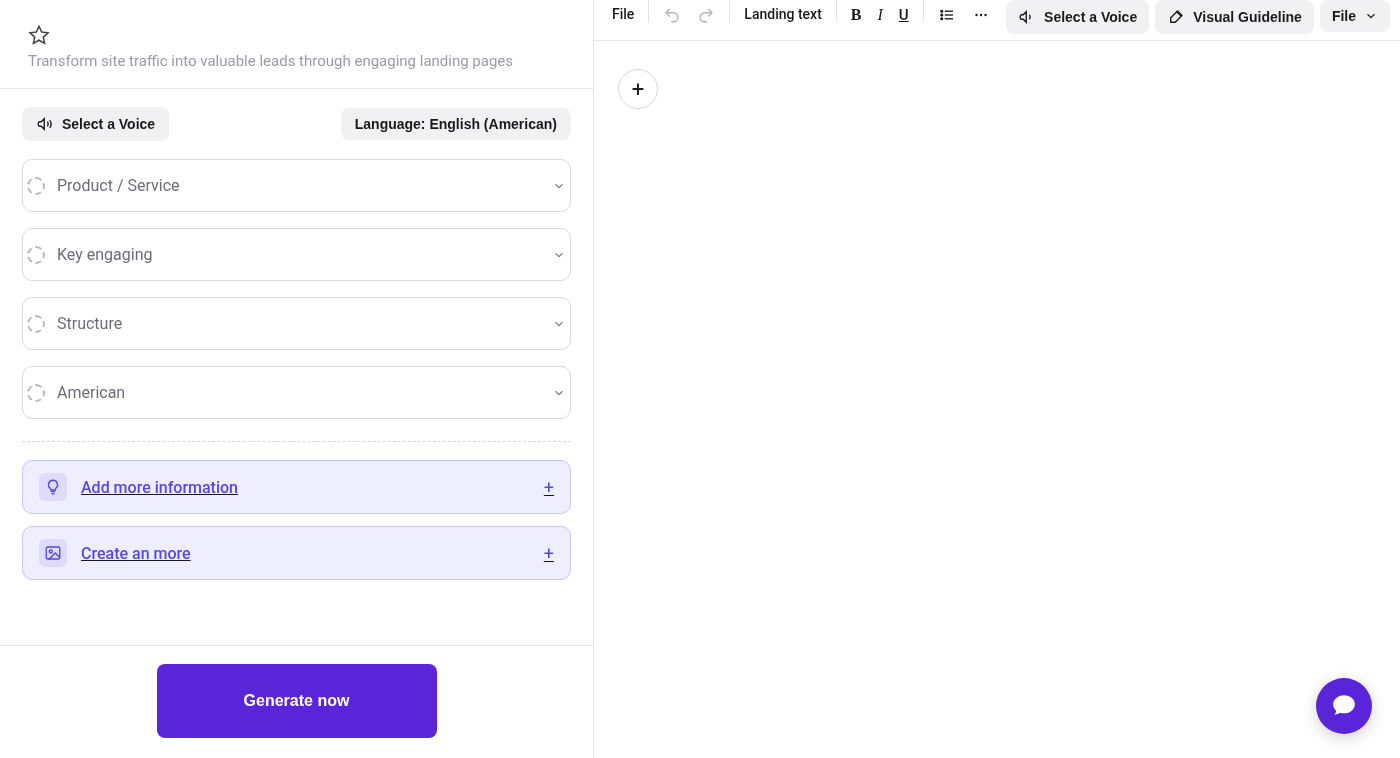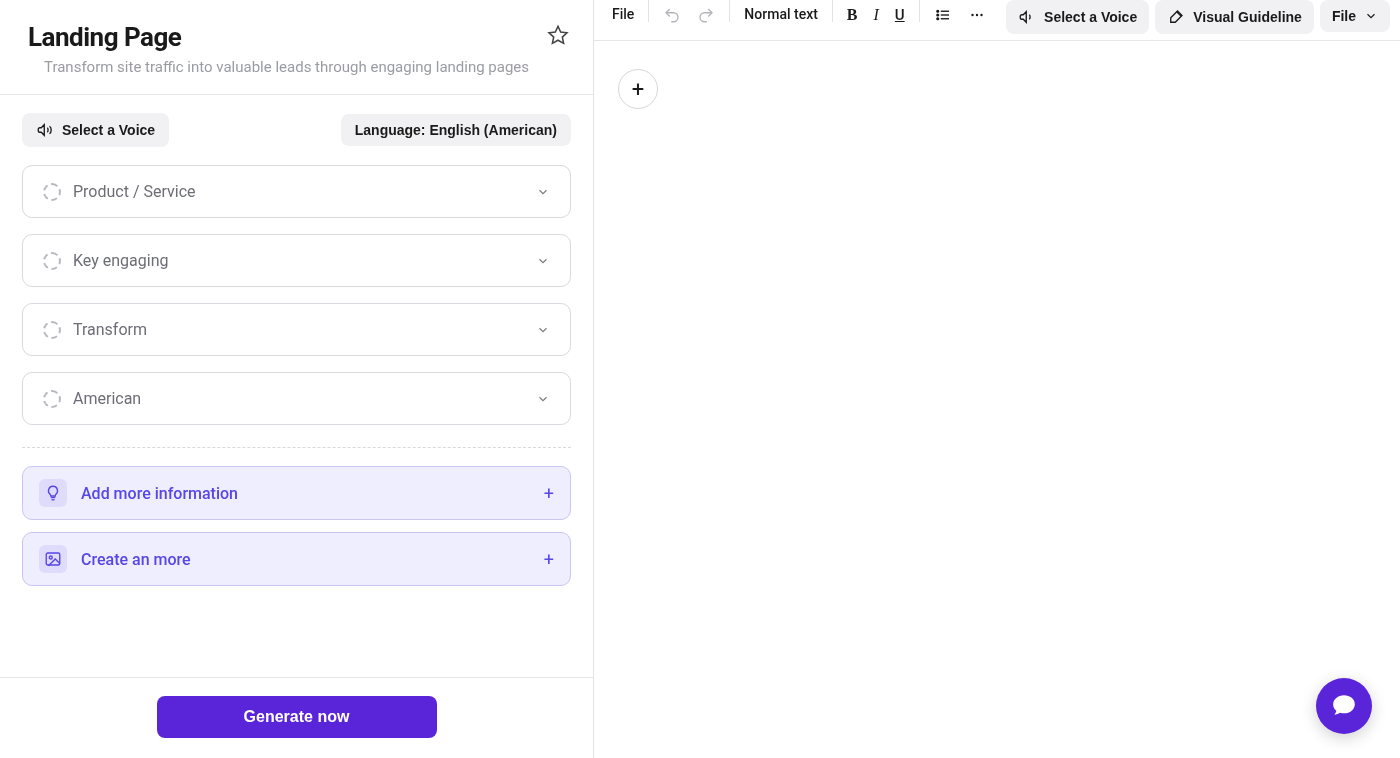--- a/index.html
+++ b/index.html
@@ -43,21 +43,20 @@
   }
   .lp-star {
     width: 22px; height: 22px;
     color: #444;
     cursor: pointer;
     margin-top: 2px;
   }
   .lp-subtitle {
     color: #9b9ba5;
     font-size: 15px;
-    margin-left: 16px;
   }
 
   .lp-body {
     flex: 1 1 auto;
     overflow: auto;
     padding: 18px 22px 10px 22px;
   }
 
   .lp-row-top {
     display: flex;
@@ -77,21 +76,21 @@
     font-weight: 600;
     color: #1a1a1a;
     cursor: pointer;
     border: none;
   }
 
   .field {
     width: 100%;
     border: 1px solid #d9d9df;
     border-radius: 10px;
-    padding: 16px 20px;
+    padding: 16px 4px;
     display: flex;
     align-items: center;
     justify-content: space-between;
     margin-bottom: 16px;
     cursor: pointer;
     background: #fff;
   }
   .field-left {
     display: flex;
     align-items: center;
@@ -119,20 +118,21 @@
     width: 100%;
     border: 1px solid #c8c6f4;
     background: #efeefe;
     border-radius: 10px;
     padding: 12px 16px;
     display: flex;
     align-items: center;
     justify-content: space-between;
     margin-bottom: 12px;
     cursor: pointer;
+    text-decoration: underline;
   }
   .addon-left {
     display: flex;
     align-items: center;
     gap: 14px;
     color: #5746e6;
     font-size: 16px;
     font-weight: 500;
   }
   .addon-icon-box {
@@ -156,21 +156,21 @@
     display: flex;
     justify-content: center;
   }
   .generate-btn {
     background: #5a25d9;
     color: #fff;
     border: none;
     border-radius: 8px;
     font-size: 16px;
     font-weight: 600;
-    padding: 12px 60px;
+    padding: 28px 60px;
     width: 280px;
     cursor: pointer;
   }
 
   
   .right-panel {
     flex: 1 1 auto;
     display: flex;
     flex-direction: column;
     position: relative;
@@ -255,21 +255,20 @@
 
   .icon-svg { width: 18px; height: 18px; }
 </style>
 </head>
 <body>
 
 <div class="left-panel">
 
   <div class="lp-header">
     <div class="lp-title-row">
-      <div class="lp-title">Landing Page</div>
       <span class="lp-star">
         <svg viewBox="0 0 24 24" fill="none" stroke="currentColor" stroke-width="1.7">
           <polygon points="12 2.5 14.9 8.8 21.8 9.6 16.7 14.3 18.1 21.1 12 17.7 5.9 21.1 7.3 14.3 2.2 9.6 9.1 8.8"></polygon>
         </svg>
       </span>
     </div>
     <div class="lp-subtitle">Transform site traffic into valuable leads through engaging landing pages</div>
   </div>
 
   <div class="lp-body">
@@ -310,21 +309,21 @@
       <span class="field-chevron">
         <svg viewBox="0 0 24 24" fill="none" stroke="currentColor" stroke-width="2">
             <polyline points="6 9 12 15 18 9"></polyline>
           </svg>
       </span>
     </div>
 
     <div class="field">
       <div class="field-left">
         <span class="dashed-circle"></span>
-        <span>Transform</span>
+        <span>Structure</span>
       </div>
       <span class="field-chevron">
         <svg viewBox="0 0 24 24" fill="none" stroke="currentColor" stroke-width="2">
             <polyline points="6 9 12 15 18 9"></polyline>
           </svg>
       </span>
     </div>
 
     <div class="field">
       <div class="field-left">
@@ -396,21 +395,21 @@
         <svg viewBox="0 0 24 24" fill="none" stroke="currentColor" stroke-width="1.8">
             <path d="M15 14l5-5-5-5"></path>
             <path d="M20 9H10a6 6 0 0 0 0 12h3"></path>
           </svg>
       </span>
     </span>
 
     <span class="tb-sep"></span>
 
     <span class="tb-item">
-      <span>Normal text</span>
+      <span>Landing text</span>
     </span>
 
     <span class="tb-sep"></span>
 
     <span class="tb-item">
       <span class="bold-i">B</span>
     </span>
     <span class="tb-item">
       <span class="italic-i">I</span>
     </span>

